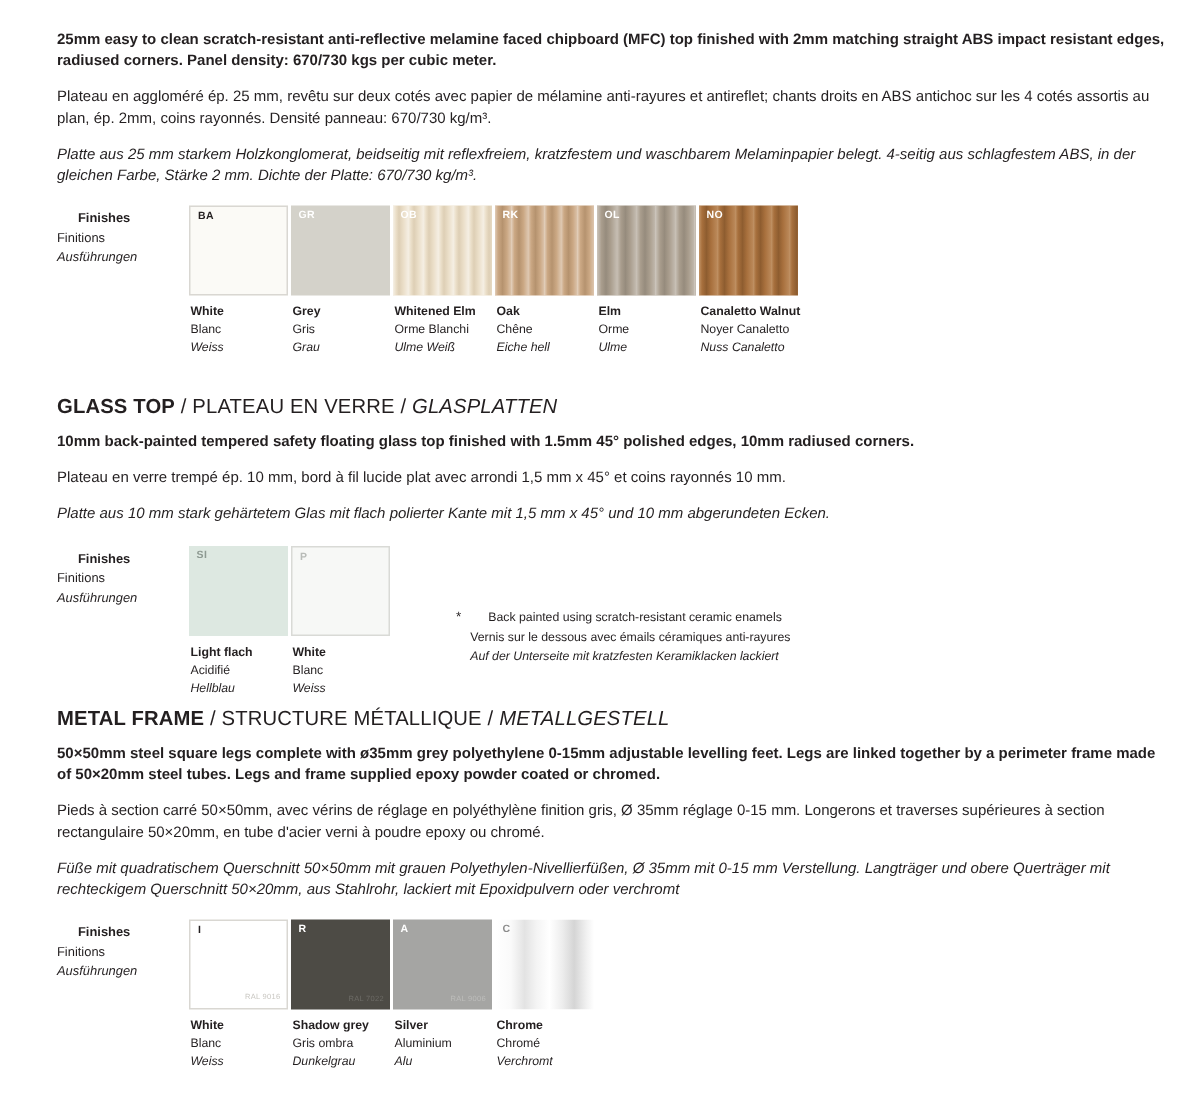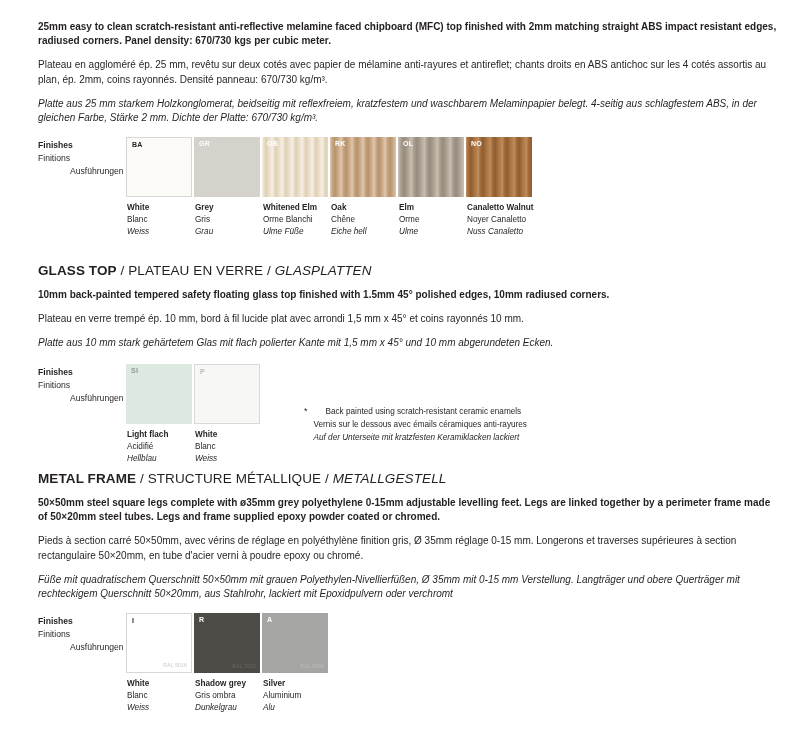--- a/index.html
+++ b/index.html
@@ -23,23 +23,23 @@
   
   p{margin:0;}
   .para{font-size:10px;line-height:1.42;margin-bottom:9px;max-width:742px;margin-top:10px;}
   .para.en{font-weight:bold;}
   .para.fr{font-weight:normal;}
   .para.de{font-style:italic;font-weight:normal;}
 
   
   .finishes{display:flex;align-items:flex-start;}
   .fin-label{width:72px;flex:0 0 72px;font-size:8.6px;line-height:1.52;padding-top:2px;}
-  .fin-label .l1{font-weight:bold;}
+  .fin-label .l1{font-weight:bold;margin-left:14px;}
   .fin-label .l2{font-weight:normal;}
-  .fin-label .l3{margin-left:32px;}
+  .fin-label .l3{font-style:italic;}
 
   .swatch-row{display:flex;align-items:flex-start;margin-left:16px;}
   .swatch-col{margin-right:2px;}
   .swatch{
     position:relative;
     width:66px;height:60px;
     box-sizing:border-box;
     overflow:hidden;
   }
   .swatch .code{
@@ -107,21 +107,21 @@
           </div>
         </div>
         <div class="swatch-col">
           <div class="swatch" style="background: rgb(235, 223, 201);">
             <div class="grain" style="background-image: repeating-linear-gradient(90deg, rgba(255, 255, 255, 0.55) 0px, rgba(255, 255, 255, 0) 2px, rgba(168, 142, 102, 0.2) 4px, rgba(255, 255, 255, 0) 7px, rgba(255, 255, 255, 0.45) 10px);"></div>
             <span class="code" style="color: rgb(255, 255, 255);">OB</span>
           </div>
           <div class="names">
             <div class="n1">Whitened Elm</div>
             <div class="n2">Orme Blanchi</div>
-            <div class="n3">Ulme Füße</div>
+            <div class="n3">Ulme Weiß</div>
           </div>
         </div>
         <div class="swatch-col">
           <div class="swatch" style="background: rgb(203, 168, 132);">
             <div class="grain" style="background-image: repeating-linear-gradient(90deg, rgba(255, 255, 255, 0.42) 0px, rgba(255, 255, 255, 0) 2px, rgba(120, 86, 50, 0.26) 5px, rgba(255, 255, 255, 0) 8px, rgba(255, 255, 255, 0.34) 11px);"></div>
             <span class="code" style="color: rgb(255, 255, 255);">RK</span>
           </div>
           <div class="names">
             <div class="n1">Oak</div>
             <div class="n2">Chêne</div>
@@ -243,17 +243,28 @@
           <div class="swatch" style="background: rgb(165, 165, 163);">
             <span class="code" style="color: rgb(255, 255, 255);">A</span>
             <span class="ral" style="color: rgb(189, 189, 187);">RAL 9006</span>
           </div>
           <div class="names">
             <div class="n1">Silver</div>
             <div class="n2">Aluminium</div>
             <div class="n3">Alu</div>
           </div>
         </div>
+        <div class="swatch-col">
+          <div class="swatch" style="background: rgb(255, 255, 255);">
+            <div class="grain" style="background-image: linear-gradient(90deg, rgb(255, 255, 255) 0%, rgb(250, 250, 250) 16%, rgb(227, 227, 227) 30%, rgb(244, 244, 244) 42%, rgb(255, 255, 255) 55%, rgb(237, 237, 237) 68%, rgb(213, 213, 213) 80%, rgb(240, 240, 240) 92%, rgb(255, 255, 255) 100%);"></div>
+            <span class="code" style="color: rgb(140, 140, 140);">C</span>
+          </div>
+          <div class="names">
+            <div class="n1">Chrome</div>
+            <div class="n2">Chromé</div>
+            <div class="n3">Verchromt</div>
+          </div>
+        </div>
       </div>
     </div>
   </div>
 
 </div>
 
 </body></html>

